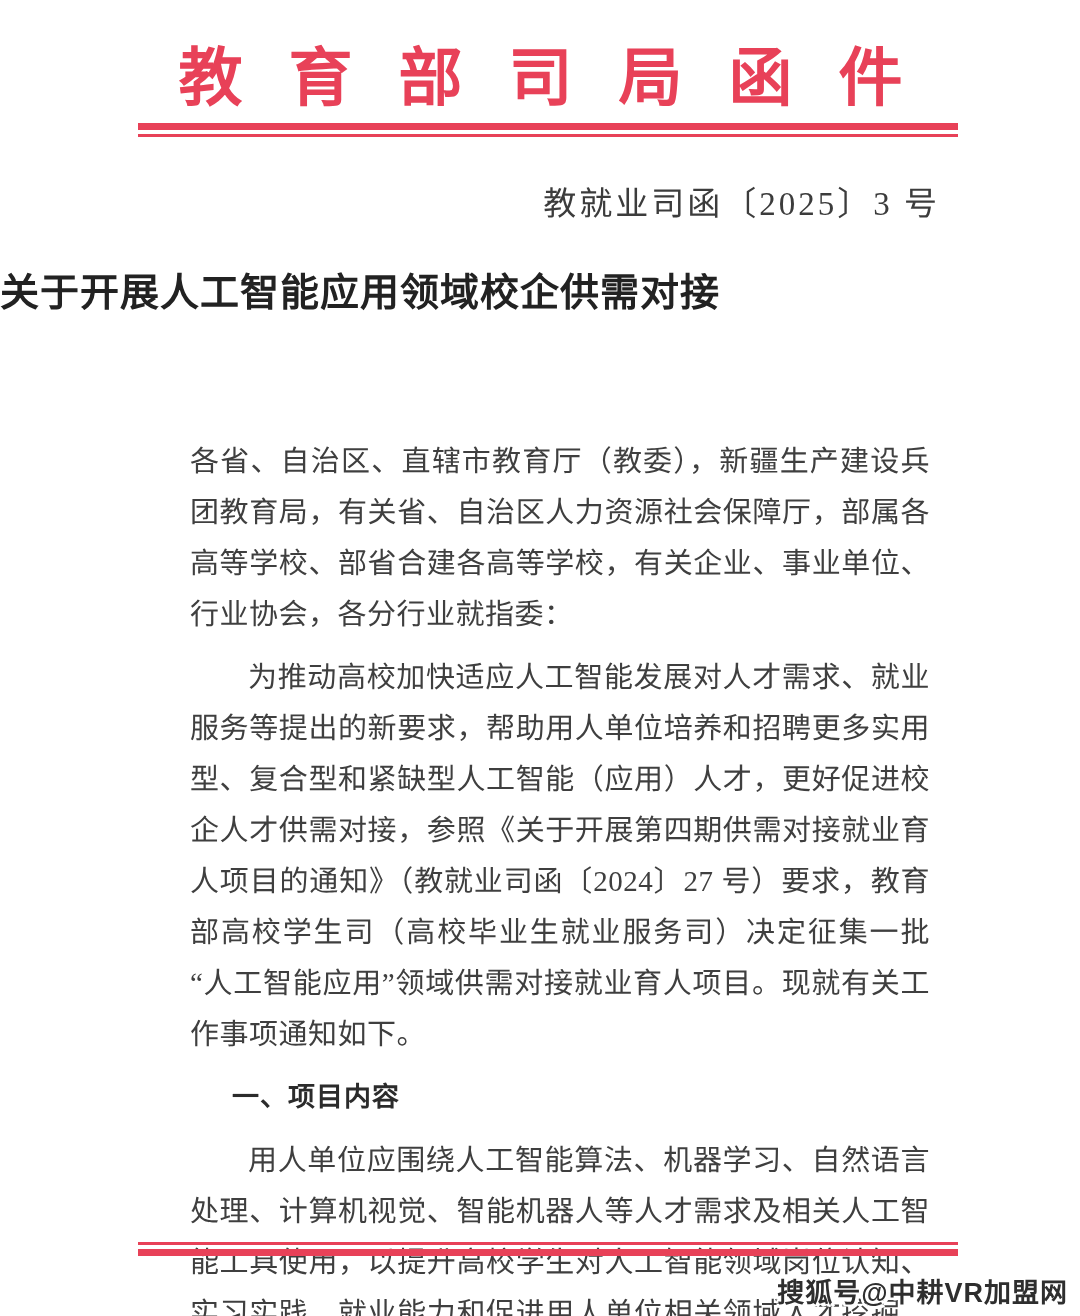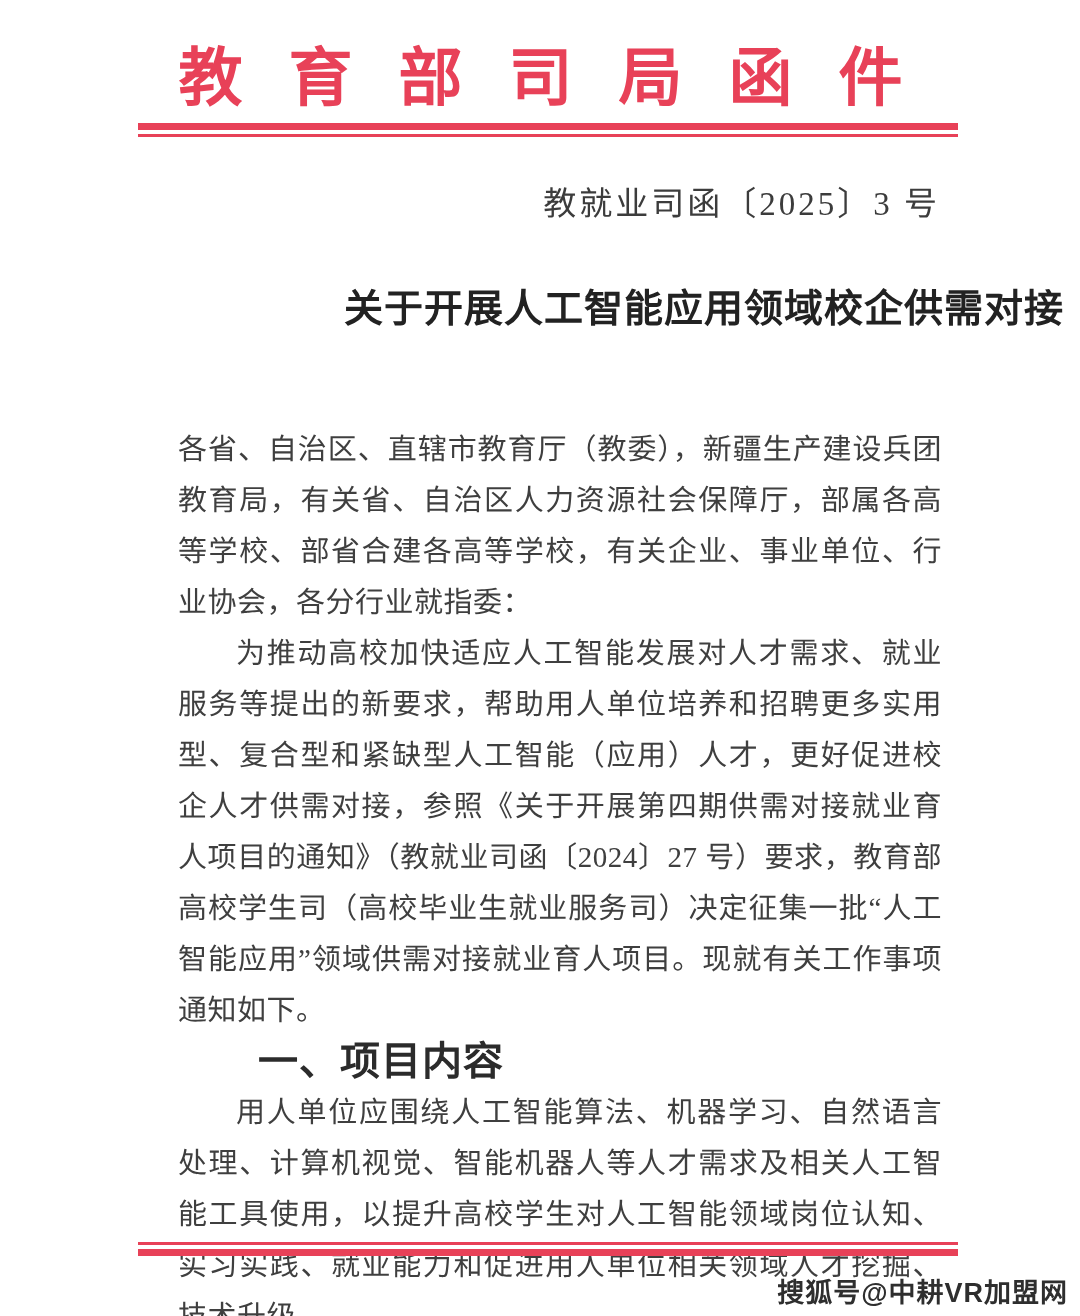--- a/index.html
+++ b/index.html
@@ -32,39 +32,39 @@
   .rule-top .thin{height:3px;background:var(--accent-red);}
   
   .doc-number{
     position:absolute;top:177px;right:140px;
     font-size:33px;color:#3c3c3c;letter-spacing:3px;
     white-space:nowrap;
   }
   
   .doc-title{
     position:absolute;top:264px;left:0;right:0;
-    text-align:right;
+    text-align:left;
     font-size:39px;line-height:57px;font-weight:700;
     color:var(--ink-title);
     letter-spacing:1px;
-    margin:16px;
+    margin:0;
   }
   
   .doc-body{
     position:absolute;top:424px;left:178px;width:764px;
     font-size:29px;line-height:51px;
     color:var(--ink-body);
     text-align:justify;
     letter-spacing:0.5px;
   }
-  .doc-body p{margin:0;}
+  .doc-body p{margin:12px;}
   .doc-body p.indent{text-indent:2em;font-family:Liberation Serif, serif;}
   .doc-body h2.section-heading{
     margin:0;
-    font-size:40px;line-height:51px;
+    font-size:27px;line-height:51px;
     font-weight:700;color:#2b2b2b;
     text-indent:2em;
     font-family:"Liberation Sans","DejaVu Sans",sans-serif;
     letter-spacing:1px;
   }
   
   .rule-bottom{position:absolute;left:138px;top:1242px;width:820px;}
   .rule-bottom .thin{height:3px;background:var(--accent-red);}
   .rule-bottom .gap{height:4px;background:transparent;}
   .rule-bottom .thick{height:7px;background:var(--accent-red);}

